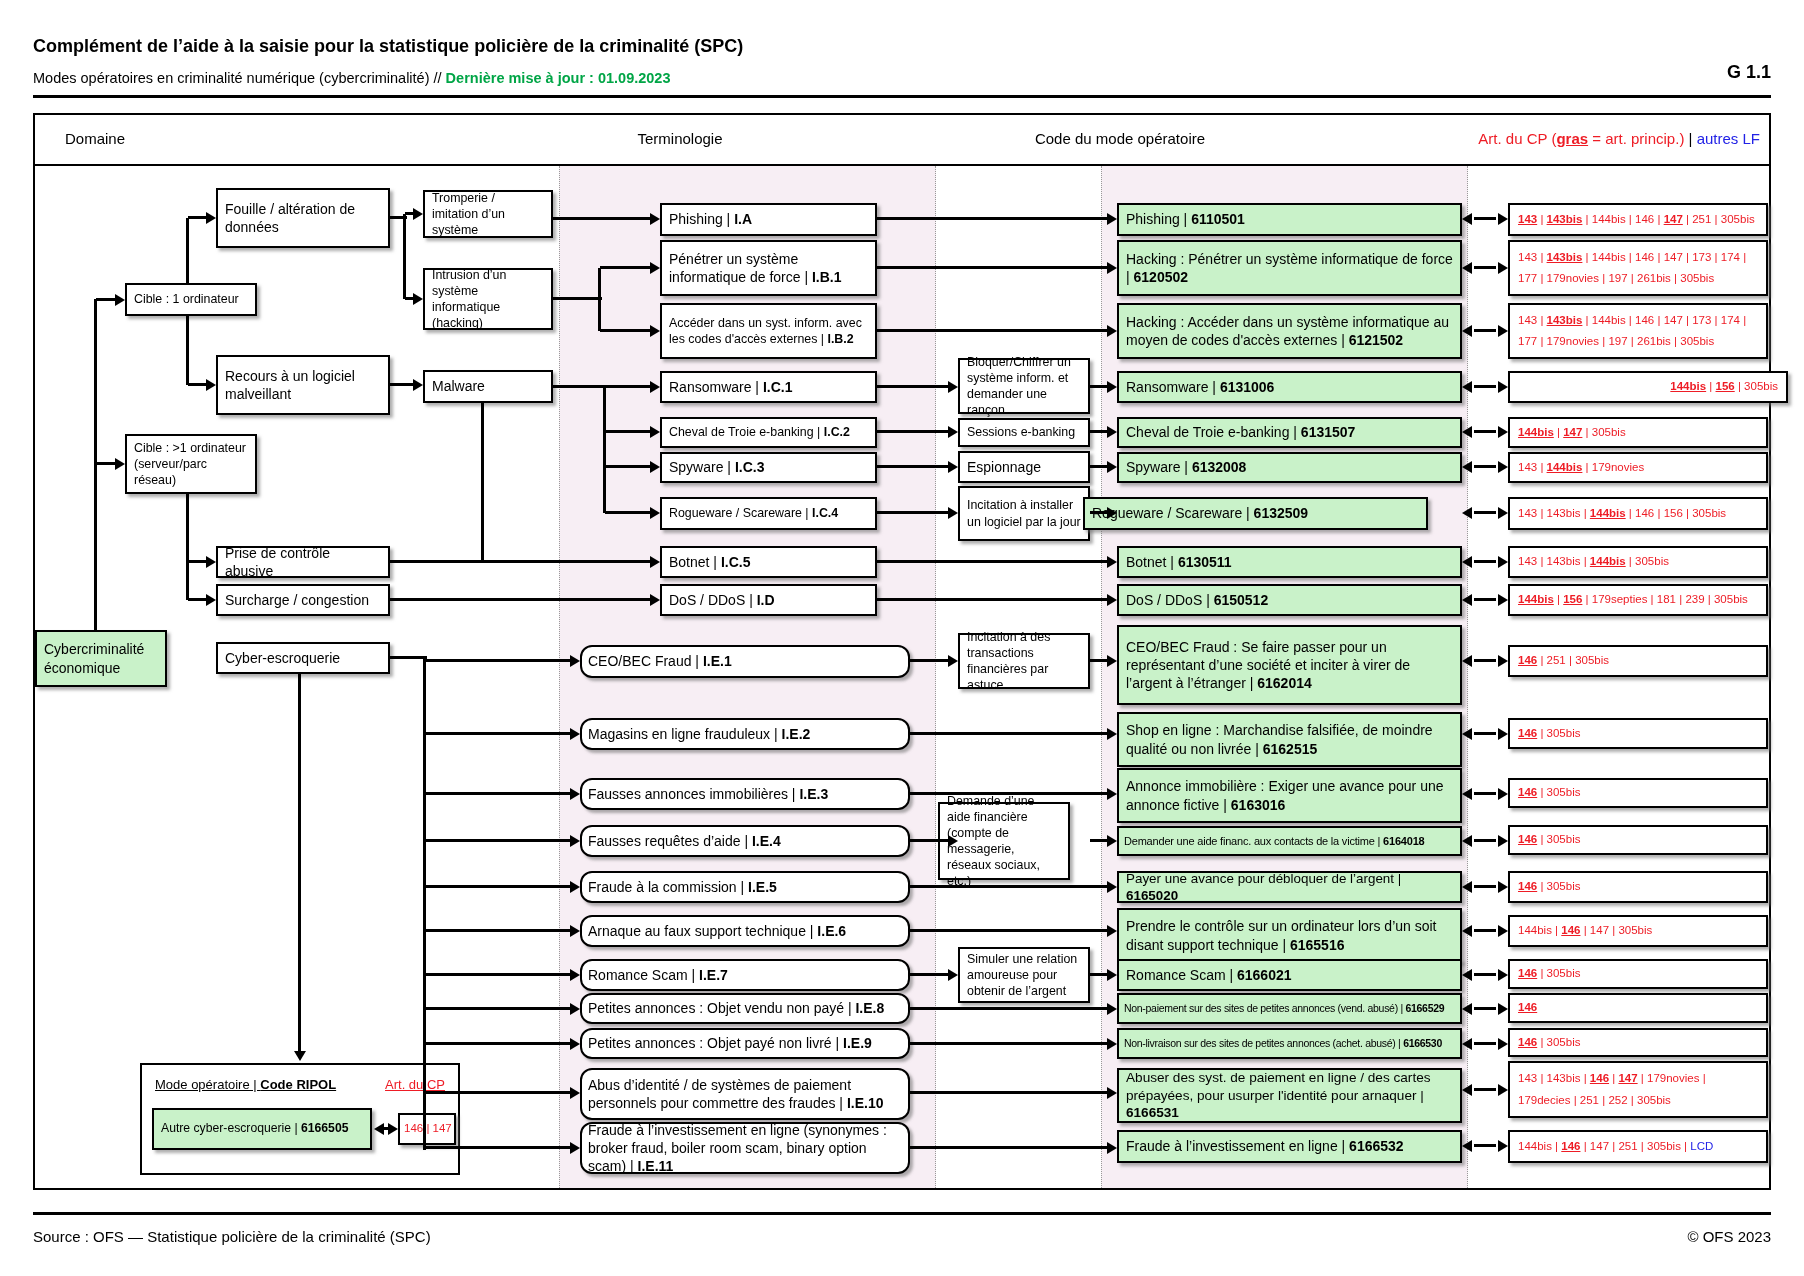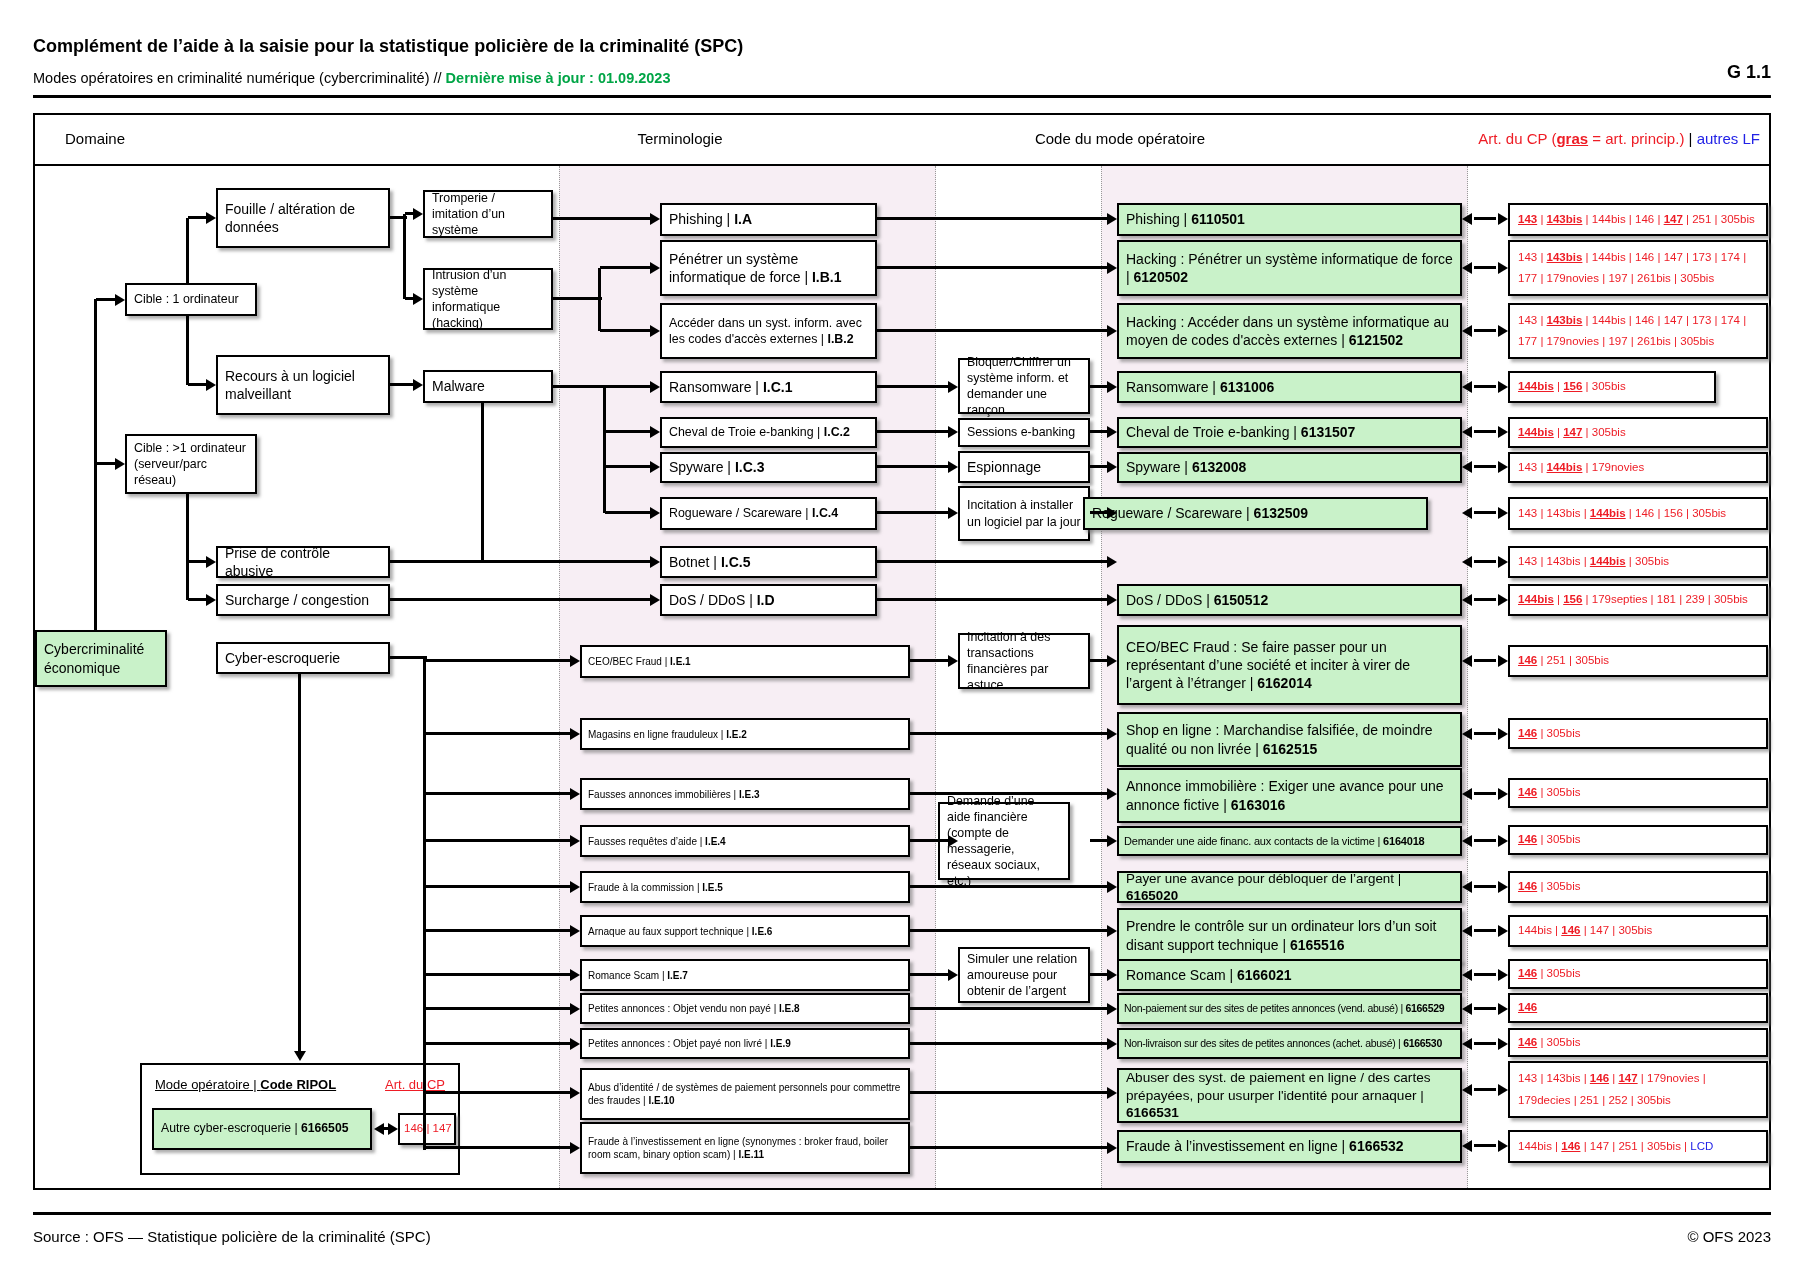--- a/index.html
+++ b/index.html
@@ -23,21 +23,21 @@
   
   .strip { top:166px; height:1022px; background:#f7eef4; border-left:1px dotted #999; border-right:1px dotted #999; box-sizing:border-box; }
 
   
   .node { position:absolute; background:#fff; border:2px solid #000; box-sizing:border-box;
           box-shadow:3px 3px 3px rgba(110,110,110,.55); display:flex; align-items:center;
           padding:2px 7px; font-size:14px; line-height:1.3; }
   .node .txt { display:inline-block; width:100%; }
   .green { background:#c9f2c9; }
   .small { font-size:12.4px; line-height:1.3; }
-  .e-box { font-size:10px; padding:2px 6px; }
+  .e-box { font-size:14px; padding:2px 6px;border-radius:12px; }
   .c-xs  { font-size:11px; letter-spacing:-0.2px; white-space:nowrap; padding:2px 5px; }
   .c-xxs { font-size:10.5px; letter-spacing:-0.3px; white-space:nowrap; padding:2px 5px; }
   .art   { color:#ee1c25; font-size:11.5px; line-height:1.85; padding:2px 8px; }
   .art .em, .em { font-weight:bold; text-decoration:underline; }
   .lf { color:#2222e6; }
   .red { color:#ee1c25; }
   .blue { color:#2222e6; }
   .grn { color:#00a546; font-weight:bold; }
 
   
@@ -205,20 +205,23 @@
     </div>
   <div class="node green" style="left:1117px;top:417px;width:345px;height:31px;">
       <span class="txt"><span>Cheval de Troie e-banking | </span><b>6131507</b></span>
     </div>
   <div class="node green" style="left:1117px;top:452px;width:345px;height:31px;">
       <span class="txt"><span>Spyware | </span><b>6132008</b></span>
     </div>
   <div class="node green" style="left:1083px;top:497px;width:345px;height:33px;">
       <span class="txt"><span>Rogueware / Scareware | </span><b>6132509</b></span>
     </div>
+  <div class="node green" style="left:1117px;top:546px;width:345px;height:32px;">
+      <span class="txt"><span>Botnet | </span><b>6130511</b></span>
+    </div>
   <div class="node green" style="left:1117px;top:584px;width:345px;height:32px;">
       <span class="txt"><span>DoS / DDoS | </span><b>6150512</b></span>
     </div>
   <div class="node green" style="left:1117px;top:625px;width:345px;height:80px;">
       <span class="txt"><span>CEO/BEC Fraud : Se faire passer pour un représentant d’une société et inciter à virer de l’argent à l’étranger | </span><b>6162014</b></span>
     </div>
   <div class="node green" style="left:1117px;top:712px;width:345px;height:55px;">
       <span class="txt"><span>Shop en ligne : Marchandise falsifiée, de moindre qualité ou non livrée | </span><b>6162515</b></span>
     </div>
   <div class="node green" style="left:1117px;top:768px;width:345px;height:55px;">
@@ -251,21 +254,21 @@
 
   <div class="node art" style="left:1508px;top:203px;width:260px;height:33px;">
       <span class="txt"><span class="em">143</span> | <span class="em">143bis</span> | <span>144bis</span> | <span>146</span> | <span class="em">147</span> | <span>251</span> | <span>305bis</span></span>
     </div>
   <div class="node art" style="left:1508px;top:240px;width:260px;height:56px;">
       <span class="txt"><span>143</span> | <span class="em">143bis</span> | <span>144bis</span> | <span>146</span> | <span>147</span> | <span>173</span> | <span>174</span> | <span>177</span> | <span>179novies</span> | <span>197</span> | <span>261bis</span> | <span>305bis</span></span>
     </div>
   <div class="node art" style="left:1508px;top:303px;width:260px;height:56px;">
       <span class="txt"><span>143</span> | <span class="em">143bis</span> | <span>144bis</span> | <span>146</span> | <span>147</span> | <span>173</span> | <span>174</span> | <span>177</span> | <span>179novies</span> | <span>197</span> | <span>261bis</span> | <span>305bis</span></span>
     </div>
-  <div class="node art" style="left:1508px;top:371px;width:208px;height:32px;">
+  <div class="node art" style="left:1508px;top:371px;width:280px;height:32px;text-align:right;">
       <span class="txt"><span class="em">144bis</span> | <span class="em">156</span> | <span>305bis</span></span>
     </div>
   <div class="node art" style="left:1508px;top:417px;width:260px;height:31px;">
       <span class="txt"><span class="em">144bis</span> | <span class="em">147</span> | <span>305bis</span></span>
     </div>
   <div class="node art" style="left:1508px;top:452px;width:260px;height:31px;">
       <span class="txt"><span>143</span> | <span class="em">144bis</span> | <span>179novies</span></span>
     </div>
   <div class="node art" style="left:1508px;top:497px;width:260px;height:33px;">
       <span class="txt"><span>143</span> | <span>143bis</span> | <span class="em">144bis</span> | <span>146</span> | <span>156</span> | <span>305bis</span></span>

